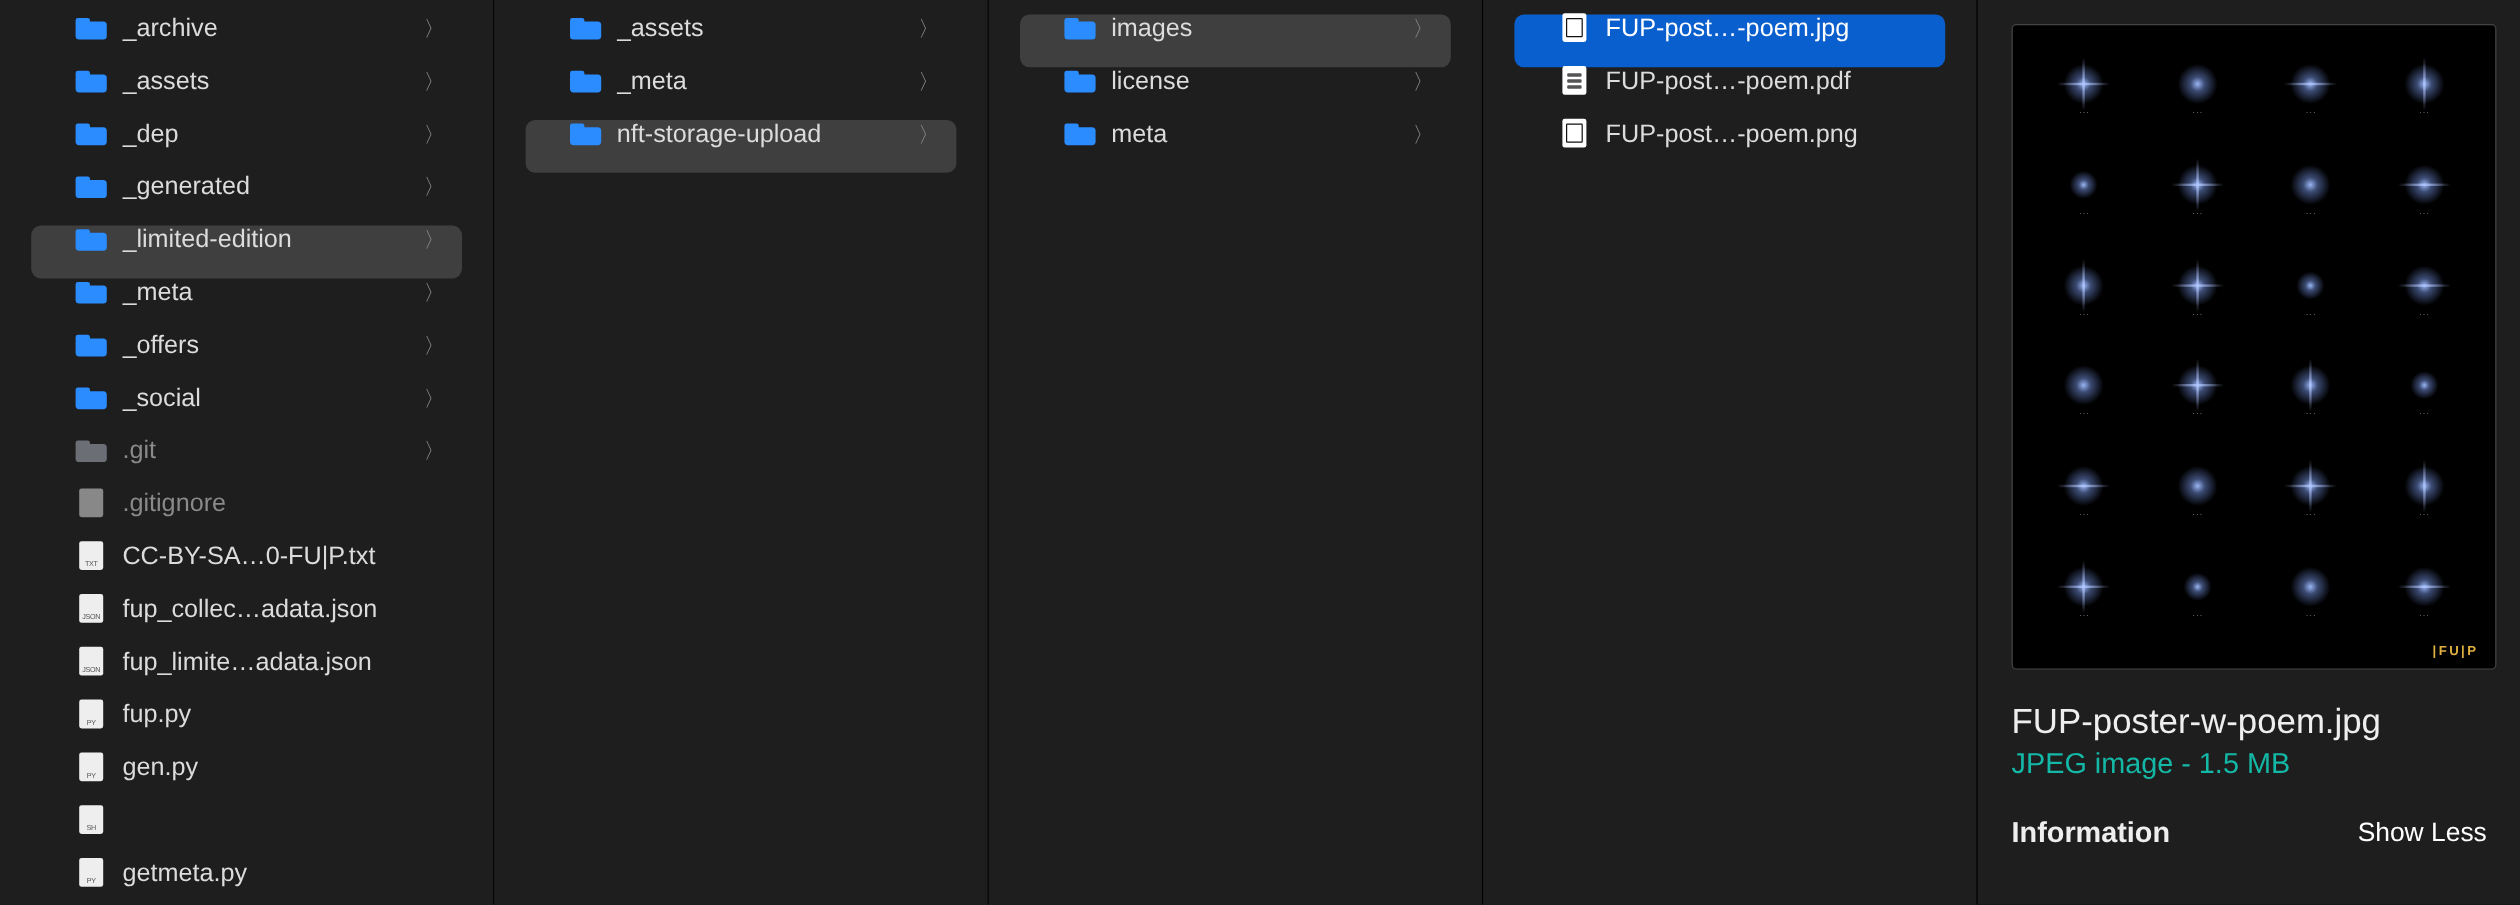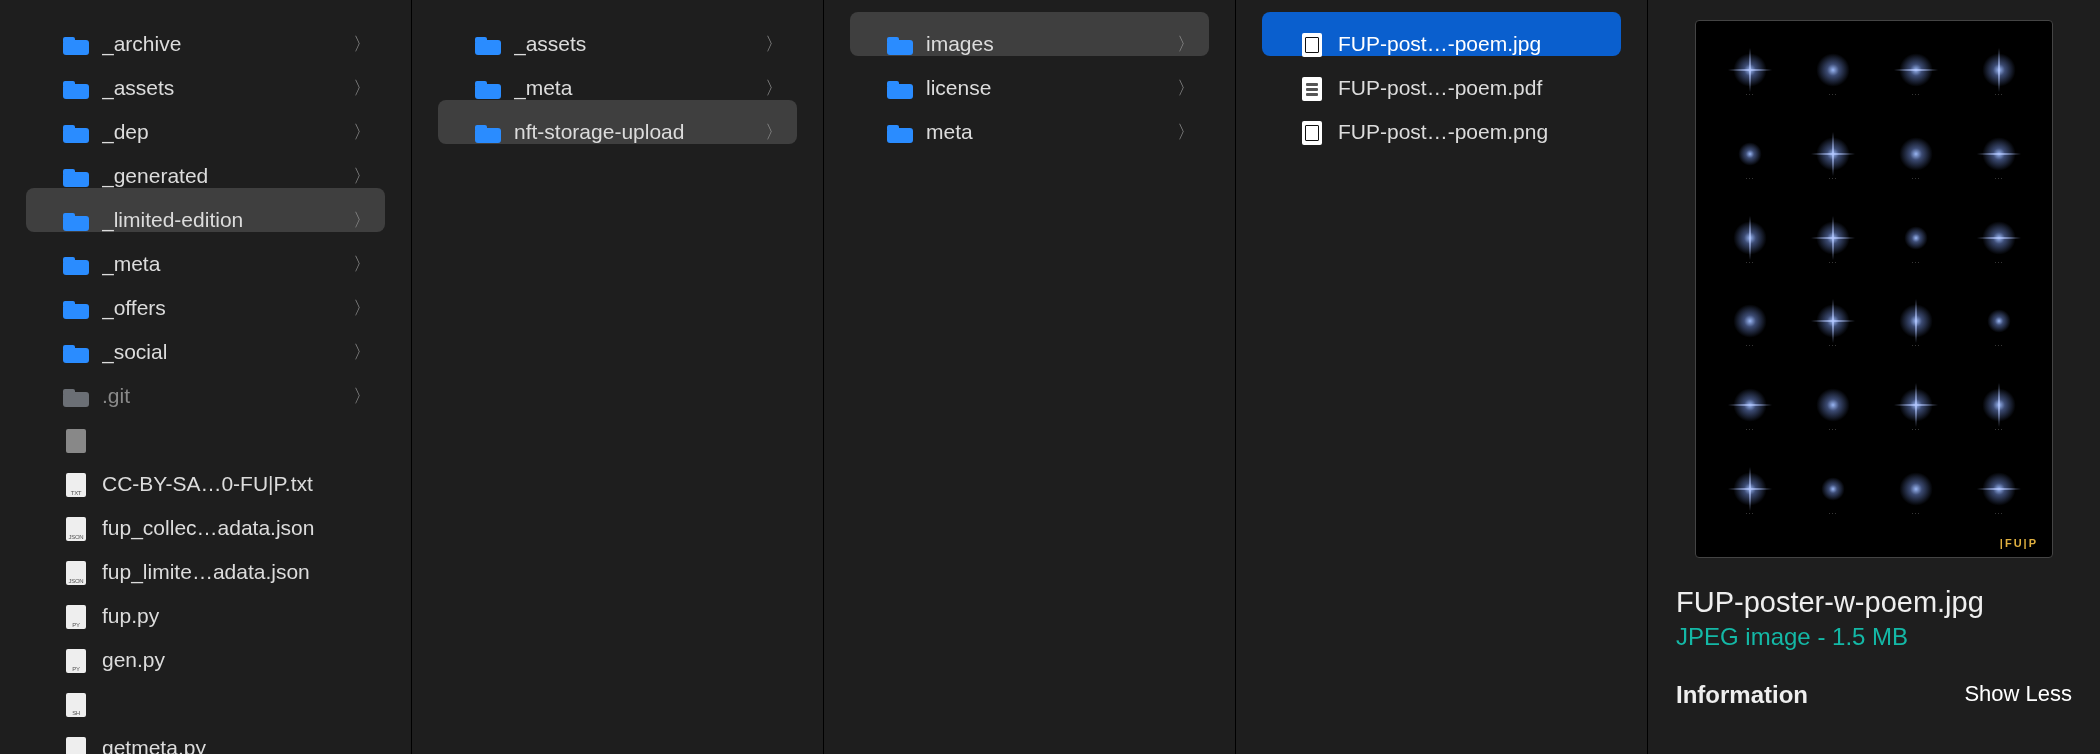--- a/index.html
+++ b/index.html
@@ -24,21 +24,21 @@
     padding-top: 12px;
   }
   .col1 { width: 412px; }
   .col2 { width: 412px; }
   .col3 { width: 412px; }
   .col4 { width: 412px; }
   .col5 { flex: 1; border-right: none; padding: 20px 28px; }
 
   .item {
     display: flex;
-    align-items: flex-end;
+    align-items: flex-start;
     height: 44px;
     padding: 0 14px 0 36px;
     margin: 0 26px 0 26px;
     border-radius: 8px;
     position: relative;
     white-space: nowrap;
   }
   .col1 .item { margin: 0 26px 0 26px; }
   .item .icon {
     width: 28px;
@@ -131,21 +131,21 @@
   .pdf-file-icon::before{
     content:"";
     width:12px;height:3px;background:#555;border-radius:1px;box-shadow:0 -5px 0 #555,0 5px 0 #555;
   }
 
   
   .preview-wrap {
     background:#1e1e1e;
   }
   .thumb {
-    width: 358px;
+    width: 404px;
     height: 538px;
     background: #000;
     border: 1px solid #444;
     border-radius: 4px;
     margin: 0 auto 28px auto;
     padding: 18px 16px 10px 16px;
     position: relative;
   }
   .grid6x4 {
     display: grid;
@@ -245,20 +245,21 @@
         <span class="icon">
           <span class="folder-icon dim"></span>
         </span>
         <span class="label">.git</span>
         <span class="chev">〉</span>
       </div>
       <div class="item dim">
         <span class="icon">
           <span class="file-icon dim" data-ext=""></span>
         </span>
+        <span class="label">.gitignore</span>
       </div>
       <div class="item">
         <span class="icon">
           <span class="file-icon" data-ext="TXT"></span>
         </span>
         <span class="label">CC-BY-SA…0-FU|P.txt</span>
       </div>
       <div class="item">
         <span class="icon">
           <span class="file-icon" data-ext="JSON"></span>

